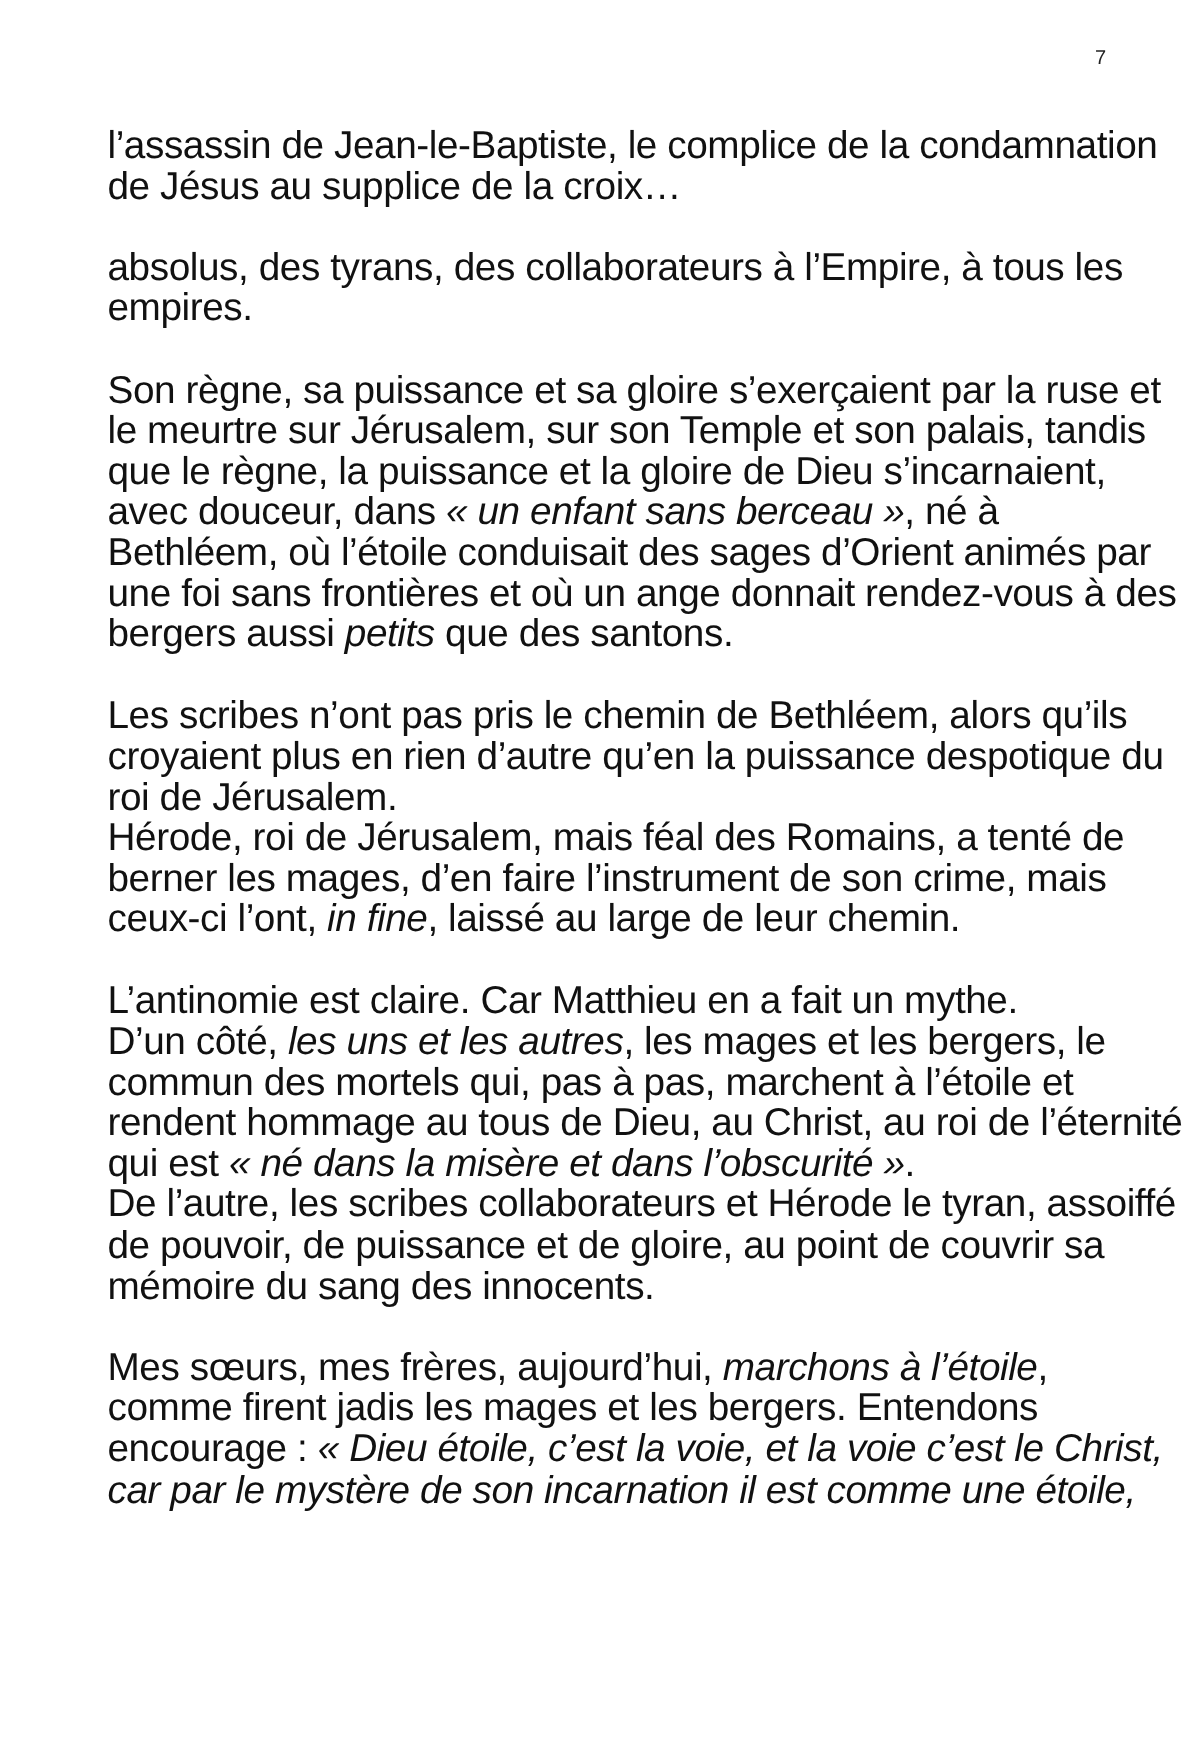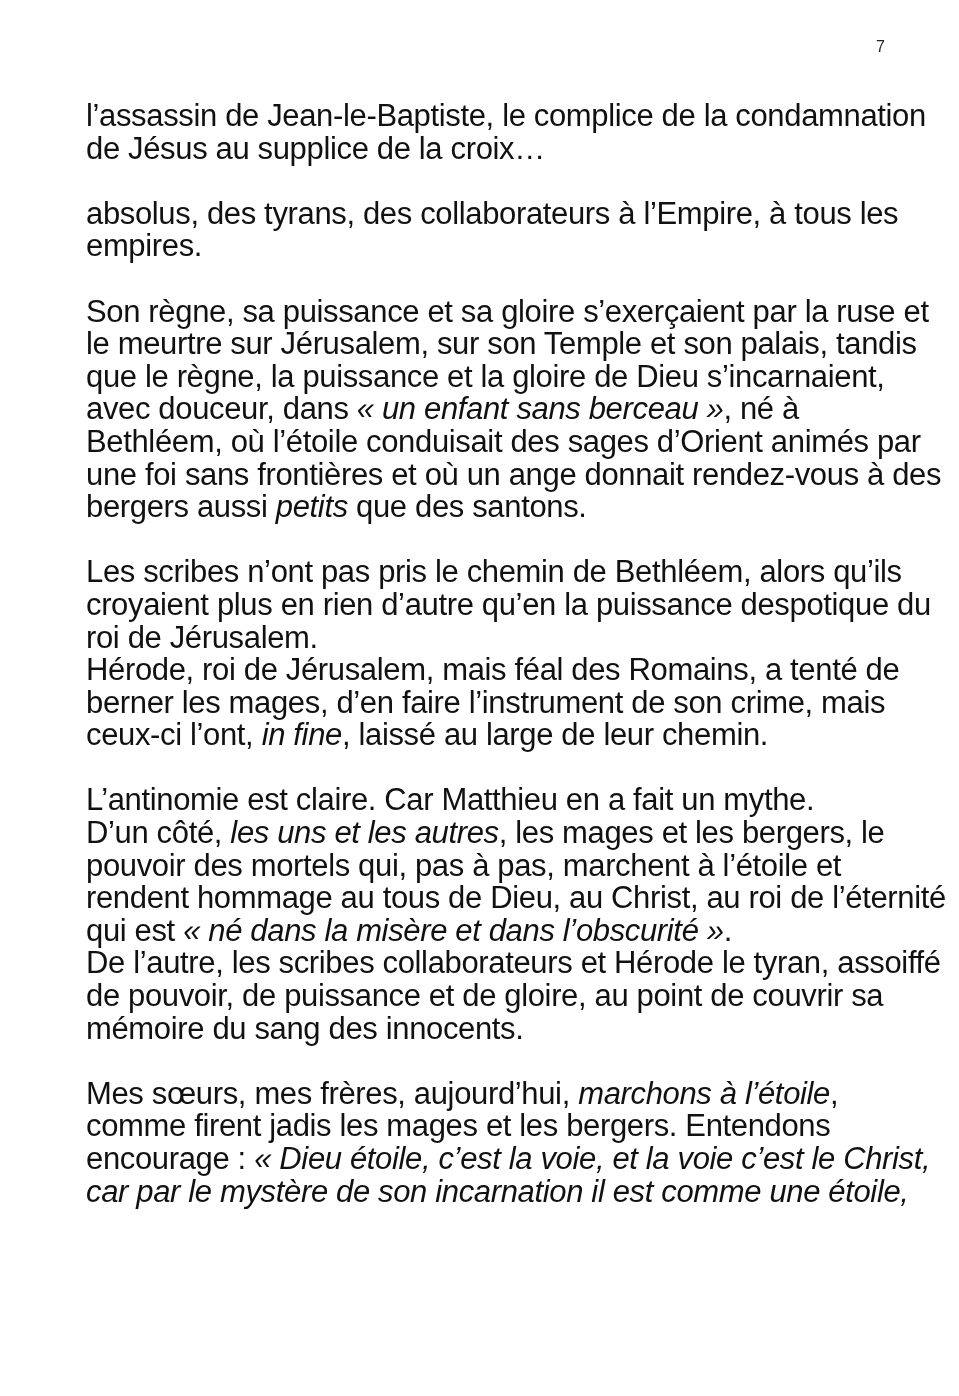--- a/index.html
+++ b/index.html
@@ -72,21 +72,21 @@
       <span class="line"><span>croyaient plus en rien d’autre qu’en la puissance despotique du</span></span>
       <span class="line"><span>roi de Jérusalem.</span></span>
       <span class="line"><span>Hérode, roi de Jérusalem, mais féal des Romains, a tenté de</span></span>
       <span class="line"><span>berner les mages, d’en faire l’instrument de son crime, mais</span></span>
       <span class="line"><span>ceux-ci l’ont, </span><span class="it">in fine</span><span>, laissé au large de leur chemin.</span></span>
     </div>
     <span class="gap"></span>
     <div>
       <span class="line"><span>L’antinomie est claire. Car Matthieu en a fait un mythe.</span></span>
       <span class="line"><span>D’un côté, </span><span class="it">les uns et les autres</span><span>, les mages et les bergers, le</span></span>
-      <span class="line"><span>pouvoir des mortels qui, pas à pas, marchent à l’étoile et</span></span>
+      <span class="line"><span>commun des mortels qui, pas à pas, marchent à l’étoile et</span></span>
       <span class="line"><span>rendent hommage au tous de Dieu, au Christ, au roi de l’éternité</span></span>
       <span class="line"><span>qui est </span><span class="it">« né dans la misère et dans l’obscurité »</span><span>.</span></span>
       <span class="line"><span>De l’autre, les scribes collaborateurs et Hérode le tyran, assoiffé</span></span>
       <span class="line"><span>de pouvoir, de puissance et de gloire, au point de couvrir sa</span></span>
       <span class="line"><span>mémoire du sang des innocents.</span></span>
     </div>
     <span class="gap"></span>
     <div>
       <span class="line"><span>Mes sœurs, mes frères, aujourd’hui, </span><span class="it">marchons à l’étoile</span><span>,</span></span>
       <span class="line"><span>comme firent jadis les mages et les bergers. Entendons</span></span>

